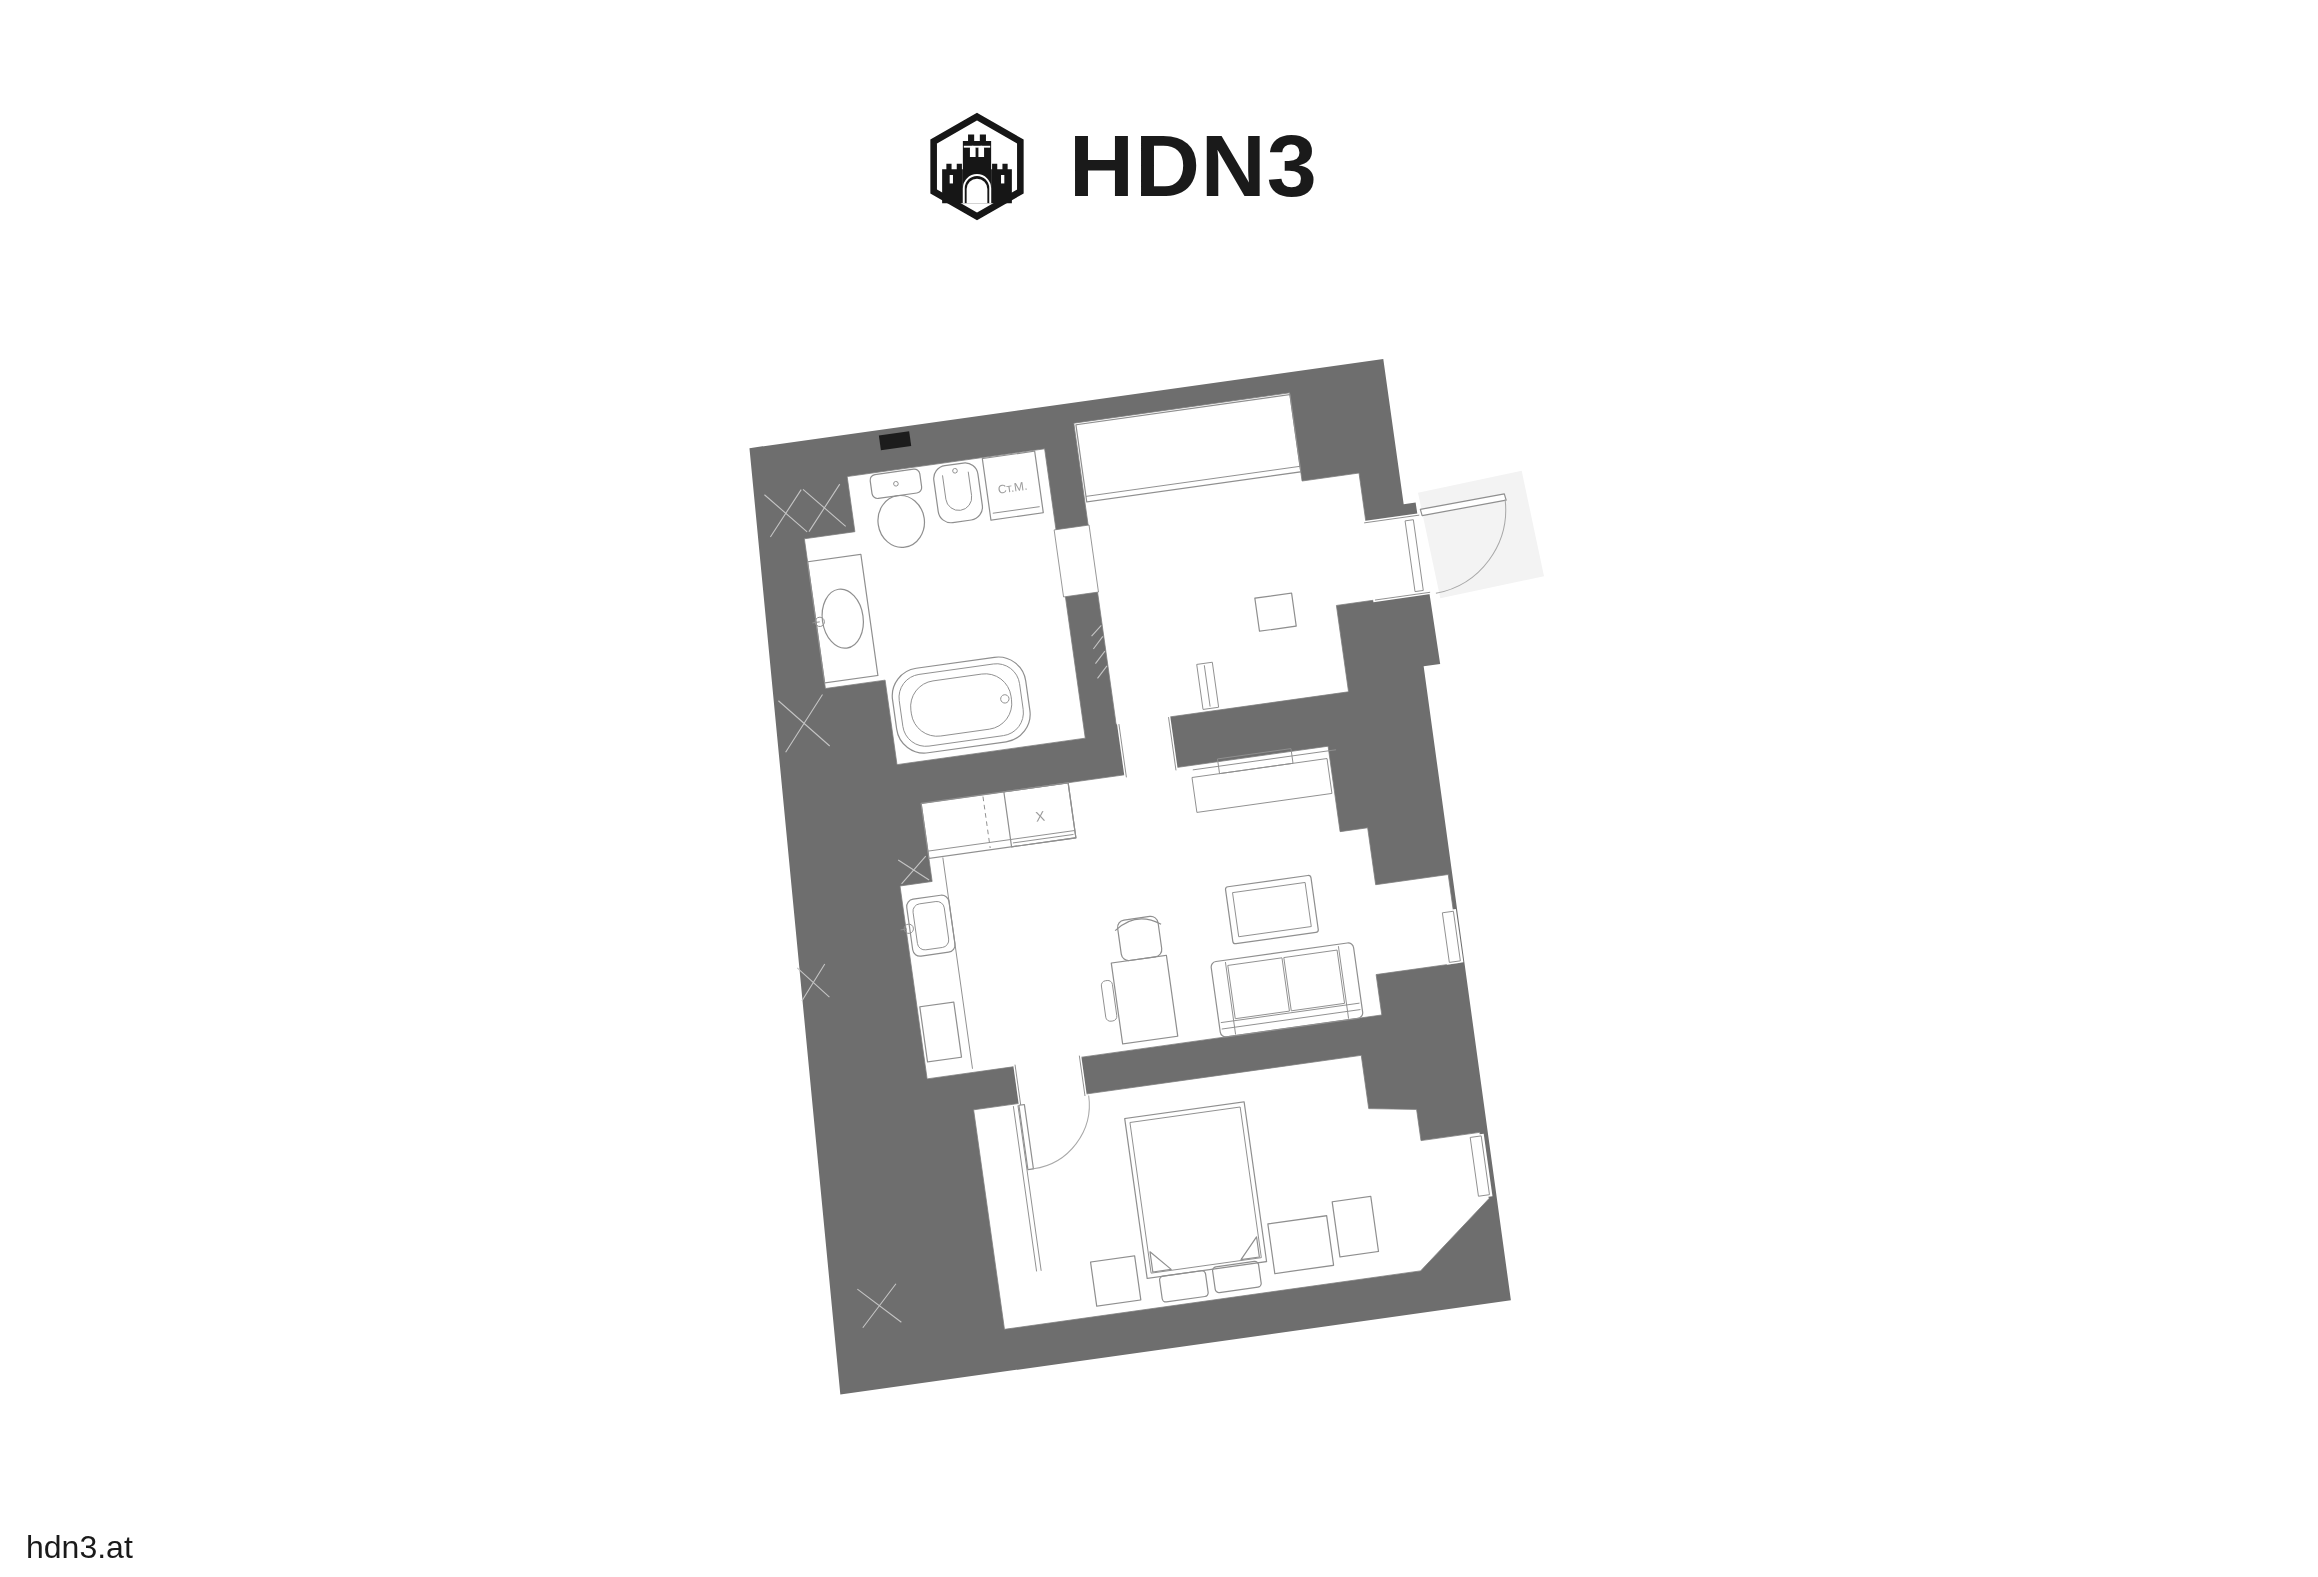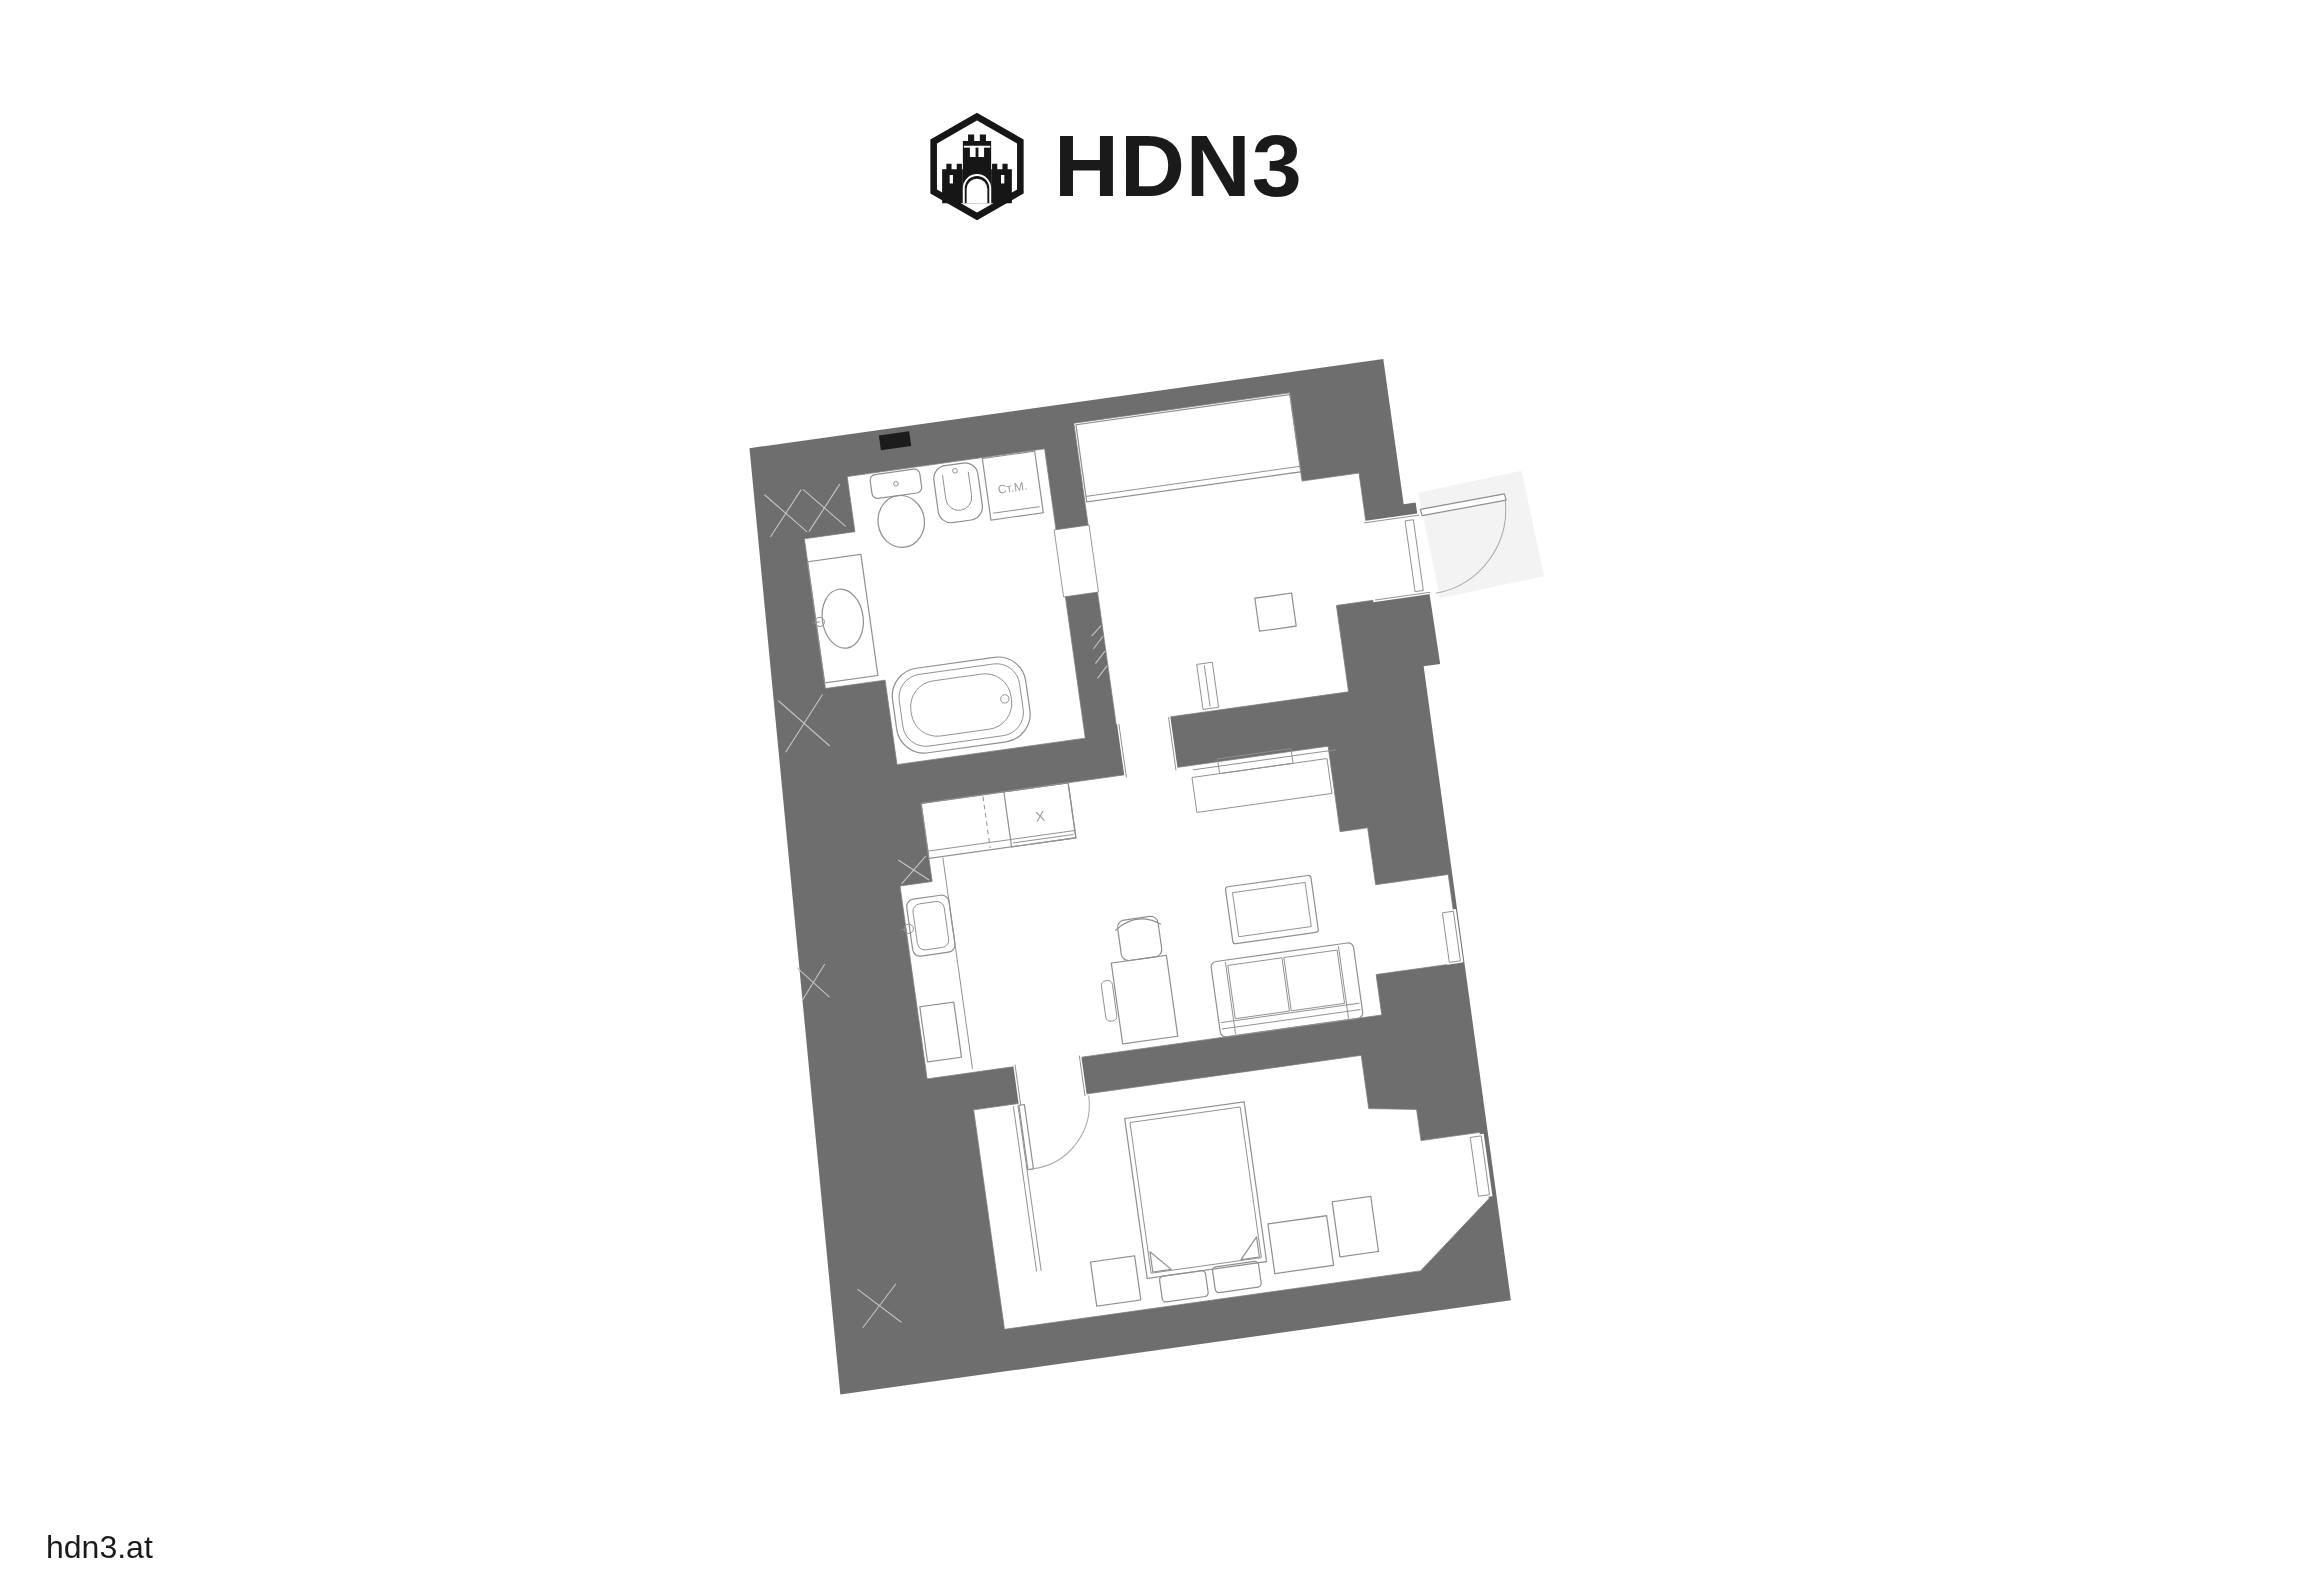--- a/index.html
+++ b/index.html
@@ -6,38 +6,37 @@
   body {
     width: 2319px; height: 1578px;
     position: relative;
     background: #ffffff;
     font-family: "Liberation Sans", sans-serif;
     overflow: hidden;
   }
   .logo {
     position: absolute;
     left: 928px; top: 112px;
-    display: flex; align-items: center; gap: 28px;
+    display: flex; align-items: center; gap: 43px;
   }
   .logo-icon { width: 98px; height: 109px; display: block; }
   .logo-text {
     font-family: "Liberation Sans", sans-serif;
     font-weight: 700;
     font-size: 90px;
     letter-spacing: 0.9px;
     color: var(--ink, #1a1a1a);
     transform: scaleY(0.97);
   }
   .site-footer {
     position: absolute;
     left: 26px; top: 1529px;
     font-size: 32px;
     font-weight: 400;
     color: var(--ink, #1a1a1a);
-    margin-left: 20px;
   }
   .plan-svg { position: absolute; left: 0; top: 0; }
 
   
   .wall   { fill: var(--wall, #6e6e6e); }
   .room   { fill: #ffffff; stroke: var(--edge, #7d7d7d); stroke-width: .8; }
   .open   { fill: #ffffff; }
   .f      { fill: none; stroke: var(--line, #8f8f8f); stroke-width: 1.3; stroke-linejoin: round; }
   .fw     { fill: #ffffff; stroke: var(--line, #8f8f8f); stroke-width: 1.3; stroke-linejoin: round; }
   .f2     { fill: none; stroke: var(--line, #8f8f8f); stroke-width: 1; }

